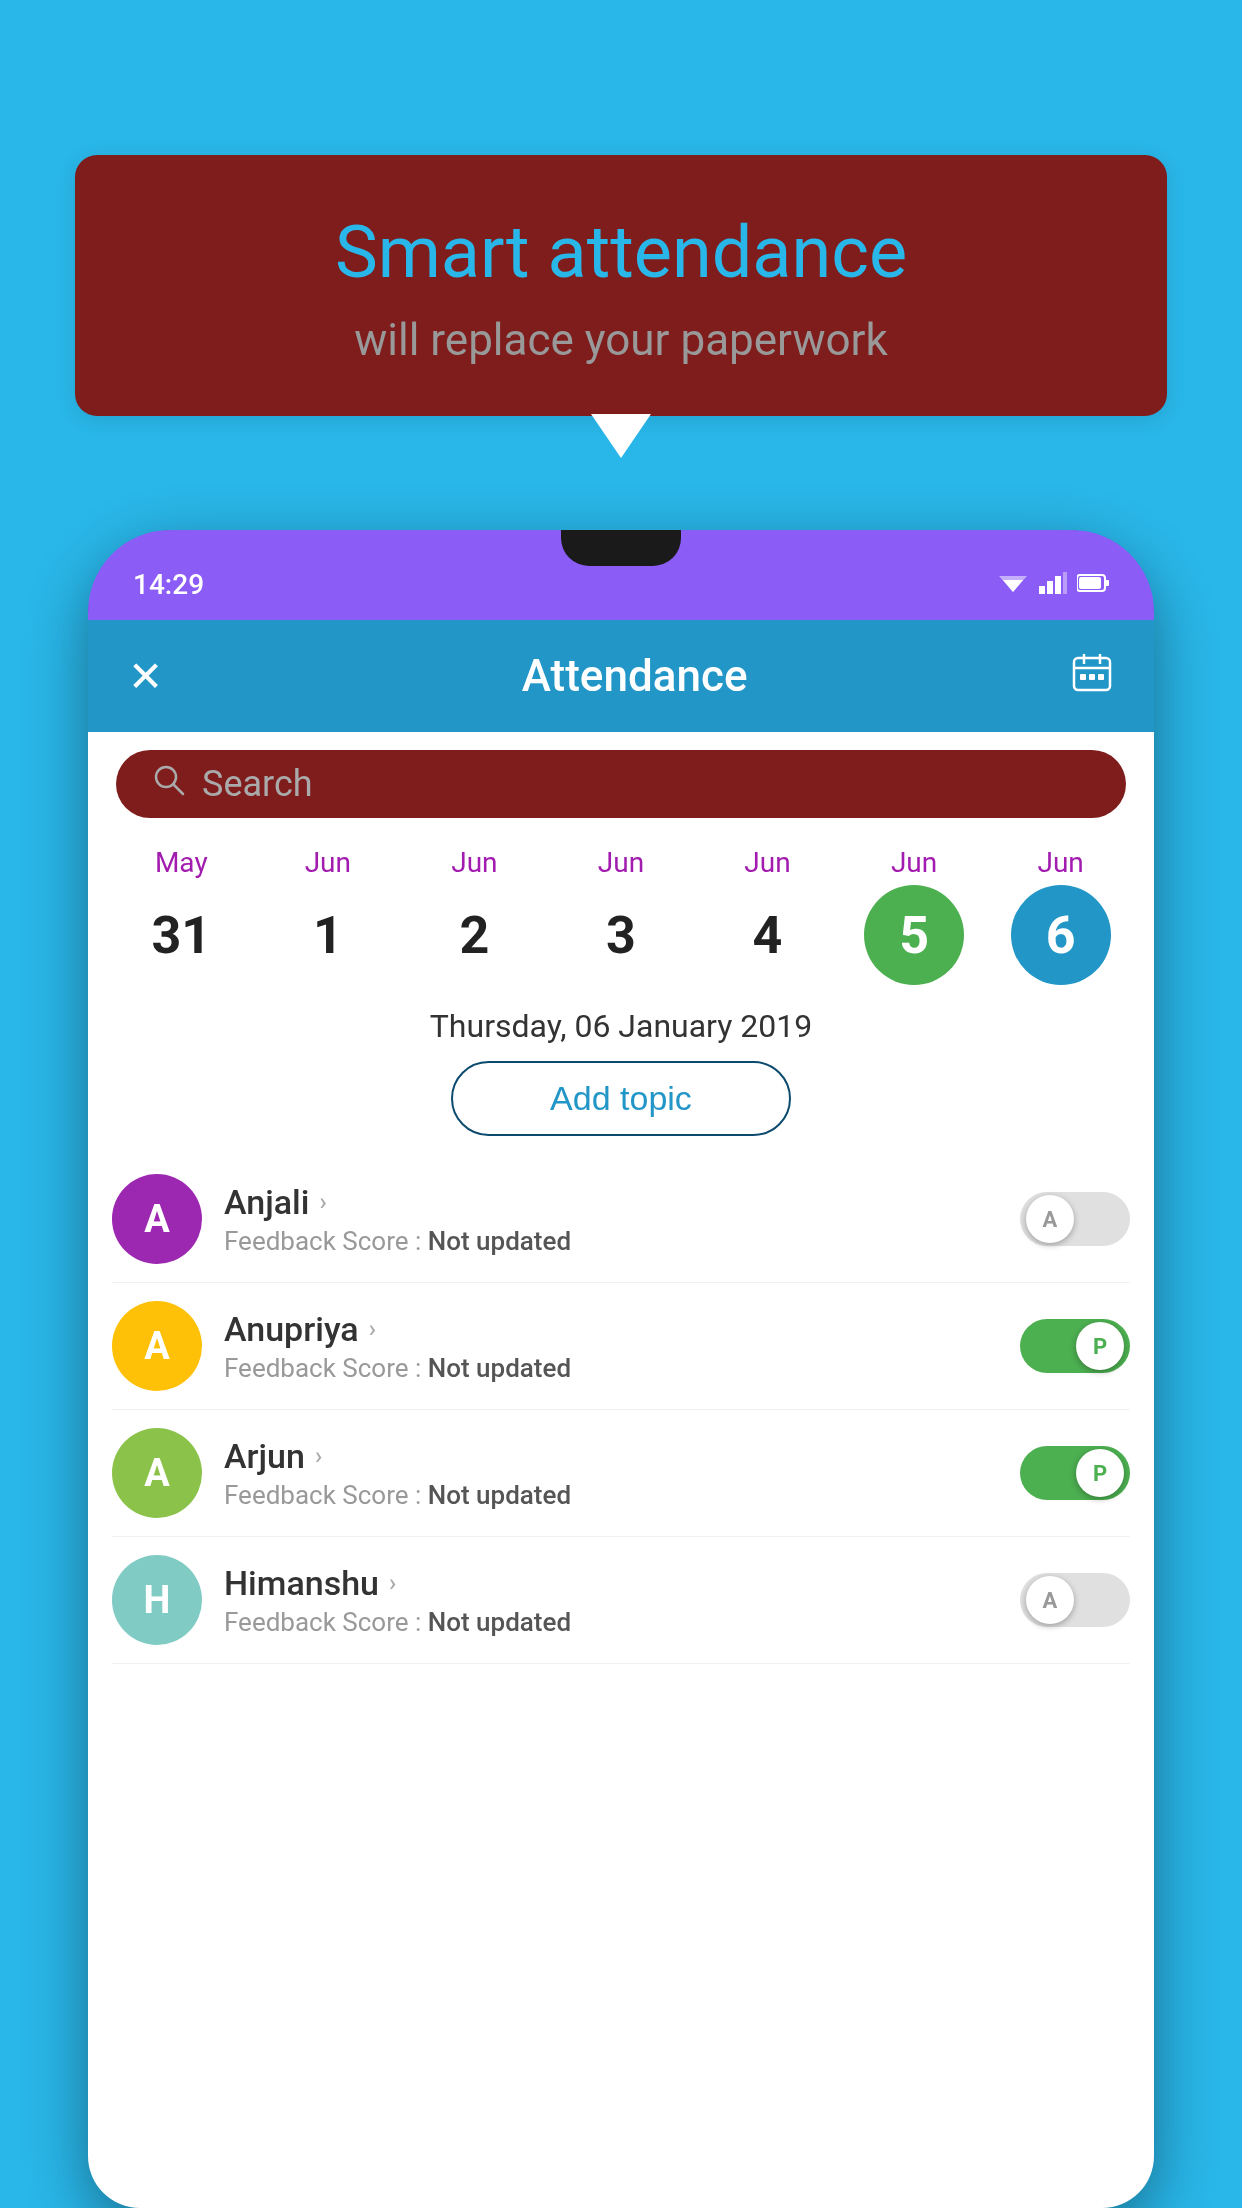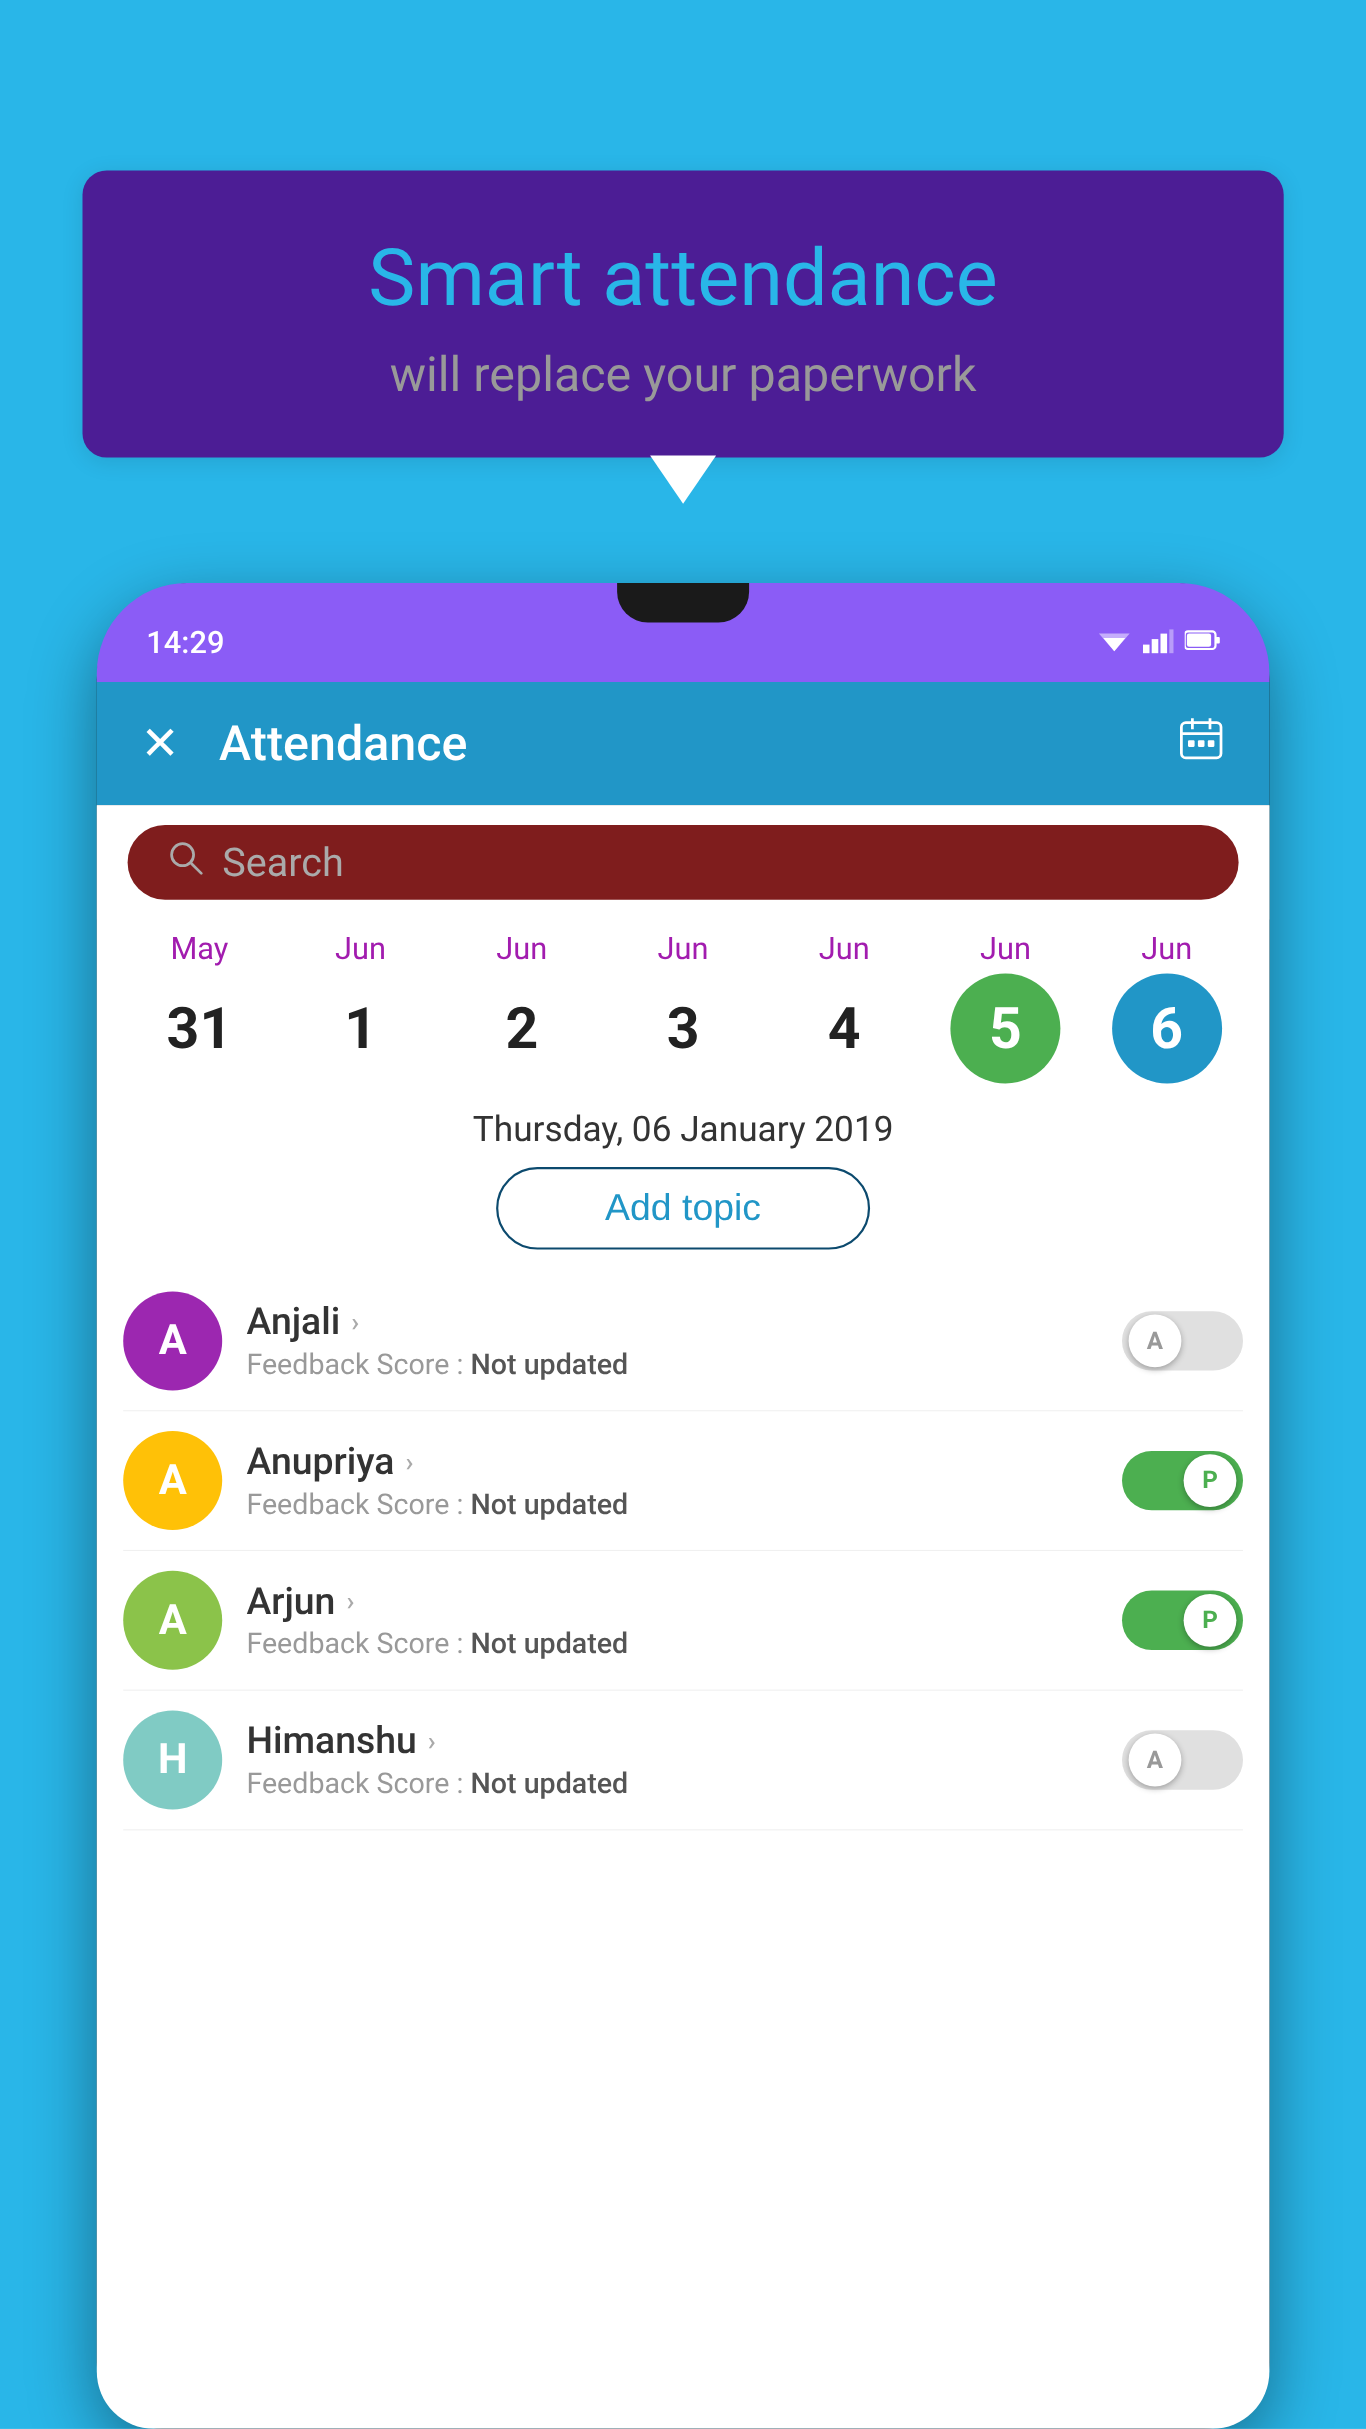--- a/index.html
+++ b/index.html
@@ -13,21 +13,21 @@
     }
 
     
     .bubble-container {
       position: absolute;
       top: 155px;
       left: 75px;
       right: 75px;
     }
     .speech-bubble {
-      background: #4c1d95;
+      background: #7f1d1d;
       border-radius: 22px;
       padding: 55px 60px 50px;
       text-align: center;
       box-shadow: 0 4px 20px rgba(0,0,0,0.1);
       position: relative;
     }
     .speech-bubble::after {
       content: '';
       position: absolute;
       bottom: -42px;
@@ -112,20 +112,21 @@
       font-size: 42px;
       font-weight: 300;
       cursor: pointer;
       margin-right: 36px;
     }
     .app-bar-title {
       color: #fff;
       font-size: 44px;
       font-weight: 500;
       flex: 1;
+      text-align: center;
     }
     .app-bar-calendar {
       color: #fff;
       font-size: 38px;
     }
 
     
     .phone-screen {
       background: #fff;
       overflow: hidden;

